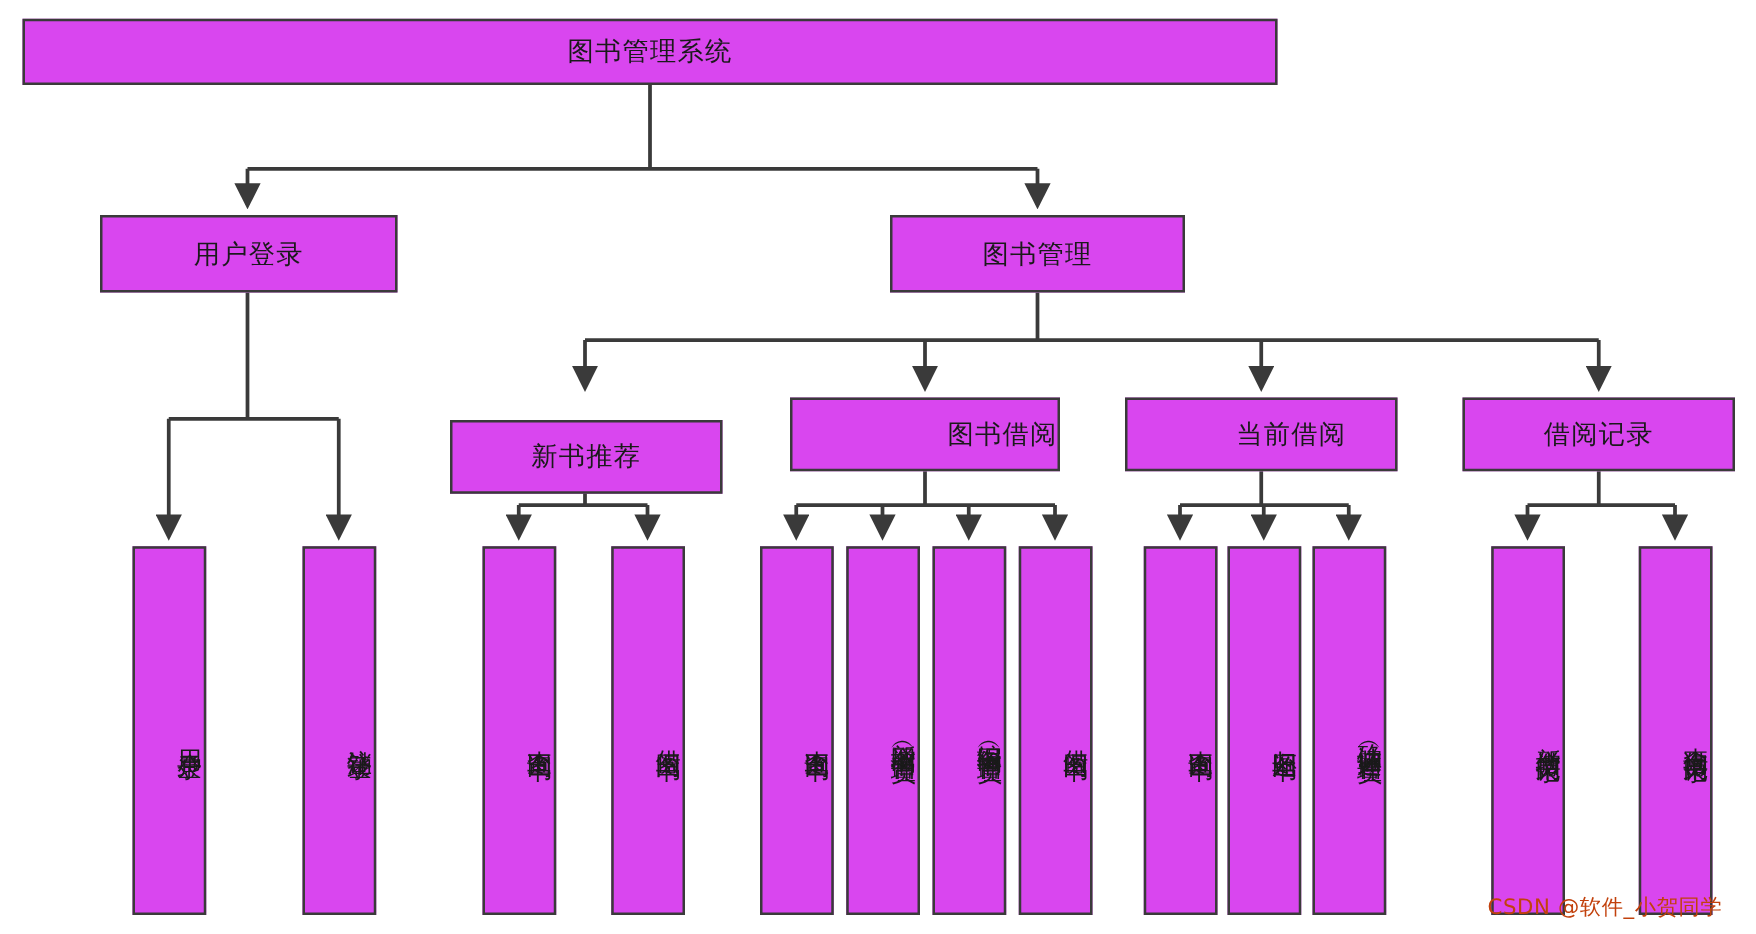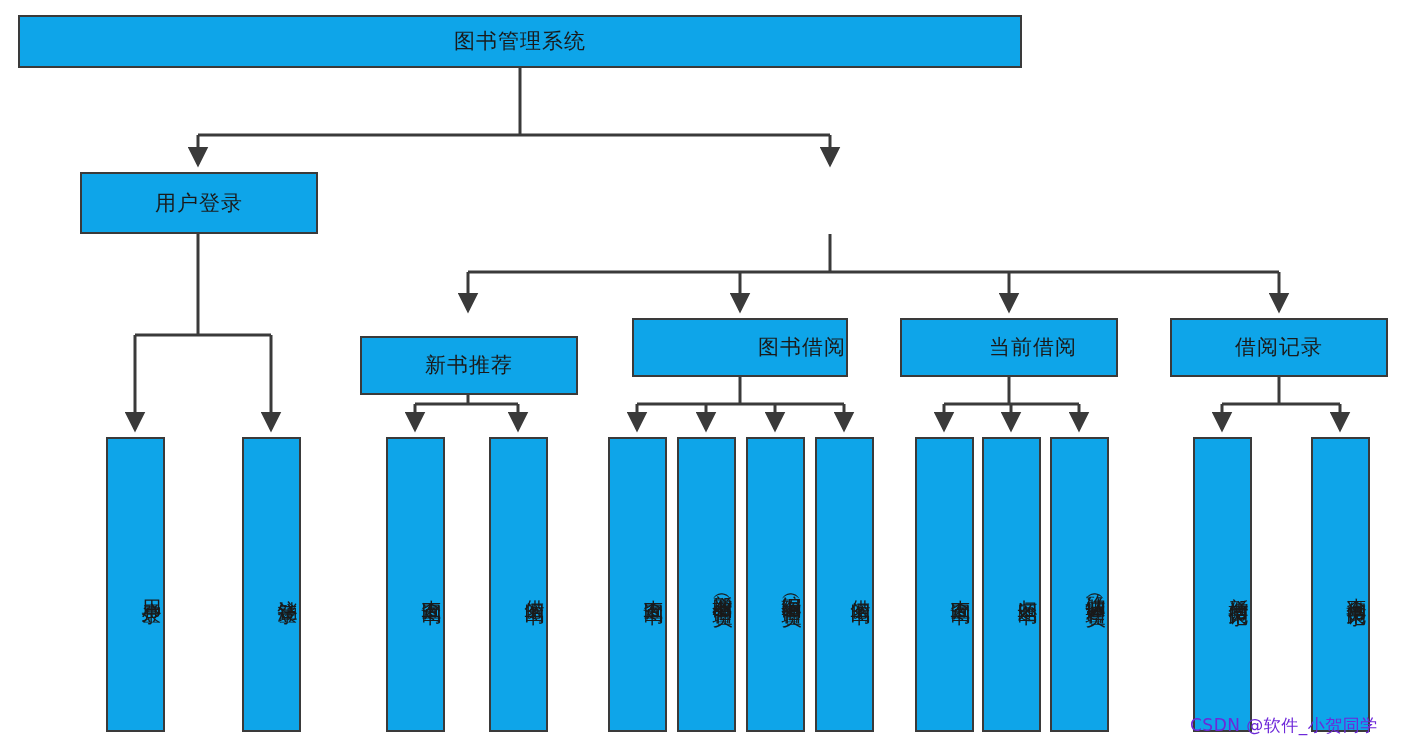--- a/index.html
+++ b/index.html
@@ -22,21 +22,21 @@
     position: absolute;
     left: 0;
     top: 0;
     width: 1405px;
     height: 747px;
   }
   .node {
     position: absolute;
     box-sizing: border-box;
     border: 2px solid #3a3a3a;
-    background: #0ea5e9;
+    background: #d946ef;
     display: flex;
     align-items: center;
     justify-content: center;
     color: #1a1a1a;
   }
   .node.horiz {
     font-size: 21px;
     letter-spacing: 1px;
   }
   .node.vert {
@@ -48,21 +48,21 @@
     align-items: flex-start;
     justify-content: center;
   }
   .node .label {
     display: block;
     line-height: 1.15;
   }
   .watermark {
     position: absolute;
     font-size: 17px;
-    color: #6d28d9;
+    color: #c2410c;
     white-space: nowrap;
     letter-spacing: 0.5px;
   }
 </style>
 </head>
 <body>
 
 <div id="diagram-root">
 
   <svg id="diagram-svg" viewBox="0 0 1405 747" xmlns="http://www.w3.org/2000/svg">
@@ -116,20 +116,23 @@
     </g>
   </svg>
 
   <div class="node horiz" style="left:18px; top:15px; width:1004px; height:53px;">
     <span class="label">图书管理系统</span>
   </div>
 
   <div class="node horiz" style="left:80px; top:172px; width:238px; height:62px;">
     <span class="label">用户登录</span>
   </div>
+  <div class="node horiz" style="left:712px; top:172px; width:236px; height:62px;">
+    <span class="label">图书管理</span>
+  </div>
 
   <div class="node horiz" style="left:360px; top:336px; width:218px; height:59px;">
     <span class="label">新书推荐</span>
   </div>
   <div class="node horiz" style="left:632px; top:318px; width:216px; height:59px;justify-content:flex-end;">
     <span class="label">图书借阅</span>
   </div>
   <div class="node horiz" style="left:900px; top:318px; width:218px; height:59px;padding-left:48px;">
     <span class="label">当前借阅</span>
   </div>

